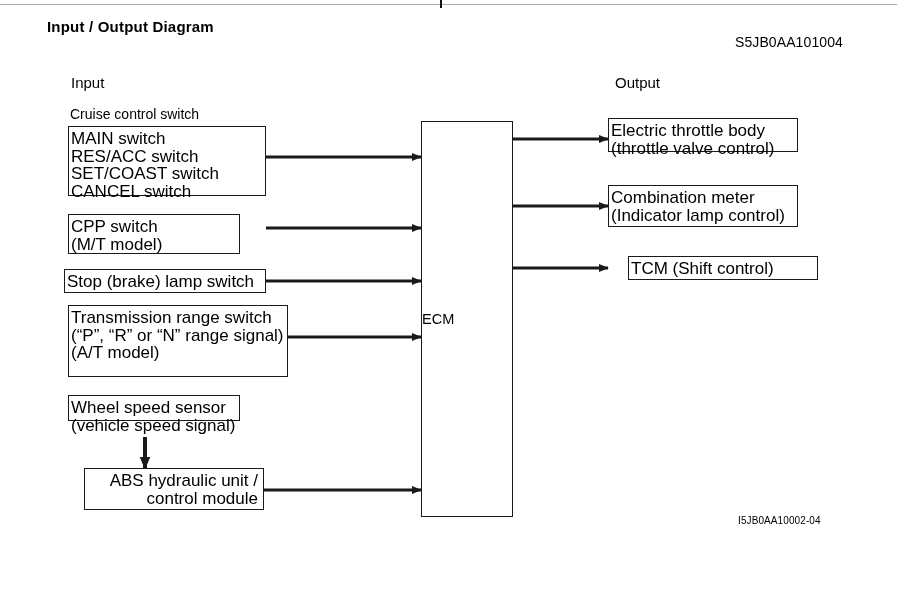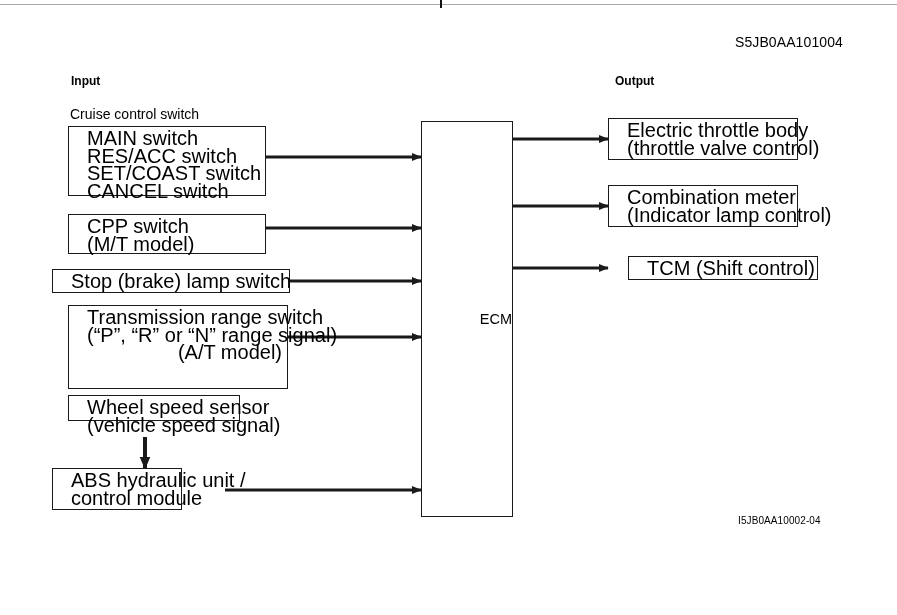--- a/index.html
+++ b/index.html
@@ -54,68 +54,69 @@
   }
   .ref-code-bottom {
     position: absolute;
     left: 738px;
     top: 515px;
     font-size: 10px;
     letter-spacing: 0.1px;
   }
   .col-heading {
     position: absolute;
-    font-size: 12px;
-    font-weight: bold;
+    font-size: 15px;
+    font-weight: normal;
   }
   .heading-input { left: 71px; top: 74px; }
   .heading-output { left: 615px; top: 74px; text-align: center; }
 
   .free-label {
     position: absolute;
     font-size: 14px;
     white-space: nowrap;
   }
 
   .dbox {
     position: absolute;
     border: 1.6px solid #1a1a1a;
     background: #ffffff;
     box-sizing: border-box;
-    padding: 3px 5px 3px 18px;
-    font-size: 20px;
+    padding: 3px 5px 3px 2px;
+    font-size: 17px;
     line-height: 17.5px;
     white-space: pre;
   }
   .ecm-box {
     position: absolute;
     border: 1.6px solid #1a1a1a;
     background: #ffffff;
     box-sizing: border-box;
     display: flex;
     align-items: center;
-    justify-content: flex-end;
+    justify-content: flex-start;
     font-size: 14.5px;
   }
   svg.wires {
     position: absolute;
     left: 0; top: 0;
     width: 897px;
     height: 615px;
     pointer-events: none;
   }
 </style>
 </head>
 <body>
 
 <div class="page">
 
   <div class="top-rule"></div>
   <div class="top-tick"></div>
 
+  <div class="doc-title">Input / Output Diagram</div>
   <div class="ref-code-top">S5JB0AA101004</div>
   <div class="ref-code-bottom">I5JB0AA10002-04</div>
 
   <div class="col-heading heading-input">Input</div>
   <div class="col-heading heading-output">Output</div>
 
   <div class="free-label" style="left:70px; top:106px;">Cruise control switch</div>
 
   <svg class="wires" viewBox="0 0 897 615">
     <defs>
@@ -137,31 +138,31 @@
         <line x1="513" y1="268" x2="608" y2="268" marker-end="url(#ah)"></line>
         <line x1="145" y1="437" x2="145" y2="468" stroke-width="4" marker-end="url(#ahv)"></line>
       </g>
   </svg>
 
   <div id="boxes-layer">
       <div class="dbox" style="left: 68px; top: 126px; width: 198px; height: 70px;">MAIN switch
 RES/ACC switch
 SET/COAST switch
 CANCEL switch</div>
-      <div class="dbox" style="left: 68px; top: 214px; width: 198px; height: 40px;">CPP switch
+      <div class="dbox" style="left: 68px; top: 214px; width: 172px; height: 40px;">CPP switch
 (M/T model)</div>
-      <div class="dbox" style="left: 52px; top: 269px; width: 238px; height: 24px;">Stop (brake) lamp switch</div>
-      <div class="dbox" style="left: 68px; top: 305px; width: 220px; height: 84px; text-align: right;">Transmission range switch
+      <div class="dbox" style="left: 64px; top: 269px; width: 202px; height: 24px;">Stop (brake) lamp switch</div>
+      <div class="dbox" style="left: 68px; top: 305px; width: 220px; height: 72px;">Transmission range switch
 (“P”, “R” or “N” range signal)
 (A/T model)</div>
       <div class="dbox" style="left: 68px; top: 395px; width: 172px; height: 26px;">Wheel speed sensor
 (vehicle speed signal)</div>
-      <div class="dbox" style="left: 52px; top: 468px; width: 130px; height: 42px;">ABS hydraulic unit /
+      <div class="dbox" style="left: 84px; top: 468px; width: 180px; height: 42px; text-align: right;">ABS hydraulic unit /
 control module</div>
-      <div class="dbox" style="left: 608px; top: 118px; width: 190px; height: 42px;">Electric throttle body
+      <div class="dbox" style="left: 608px; top: 118px; width: 190px; height: 34px;">Electric throttle body
 (throttle valve control)</div>
       <div class="dbox" style="left: 608px; top: 185px; width: 190px; height: 42px;">Combination meter
 (Indicator lamp control)</div>
       <div class="dbox" style="left: 608px; top: 256px; width: 190px; height: 24px; margin-left: 20px;">TCM (Shift control)</div>
       <div class="ecm-box" style="left: 421px; top: 121px; width: 92px; height: 396px;">
         <span>ECM</span>
       </div>
     </div>
 
 </div>

